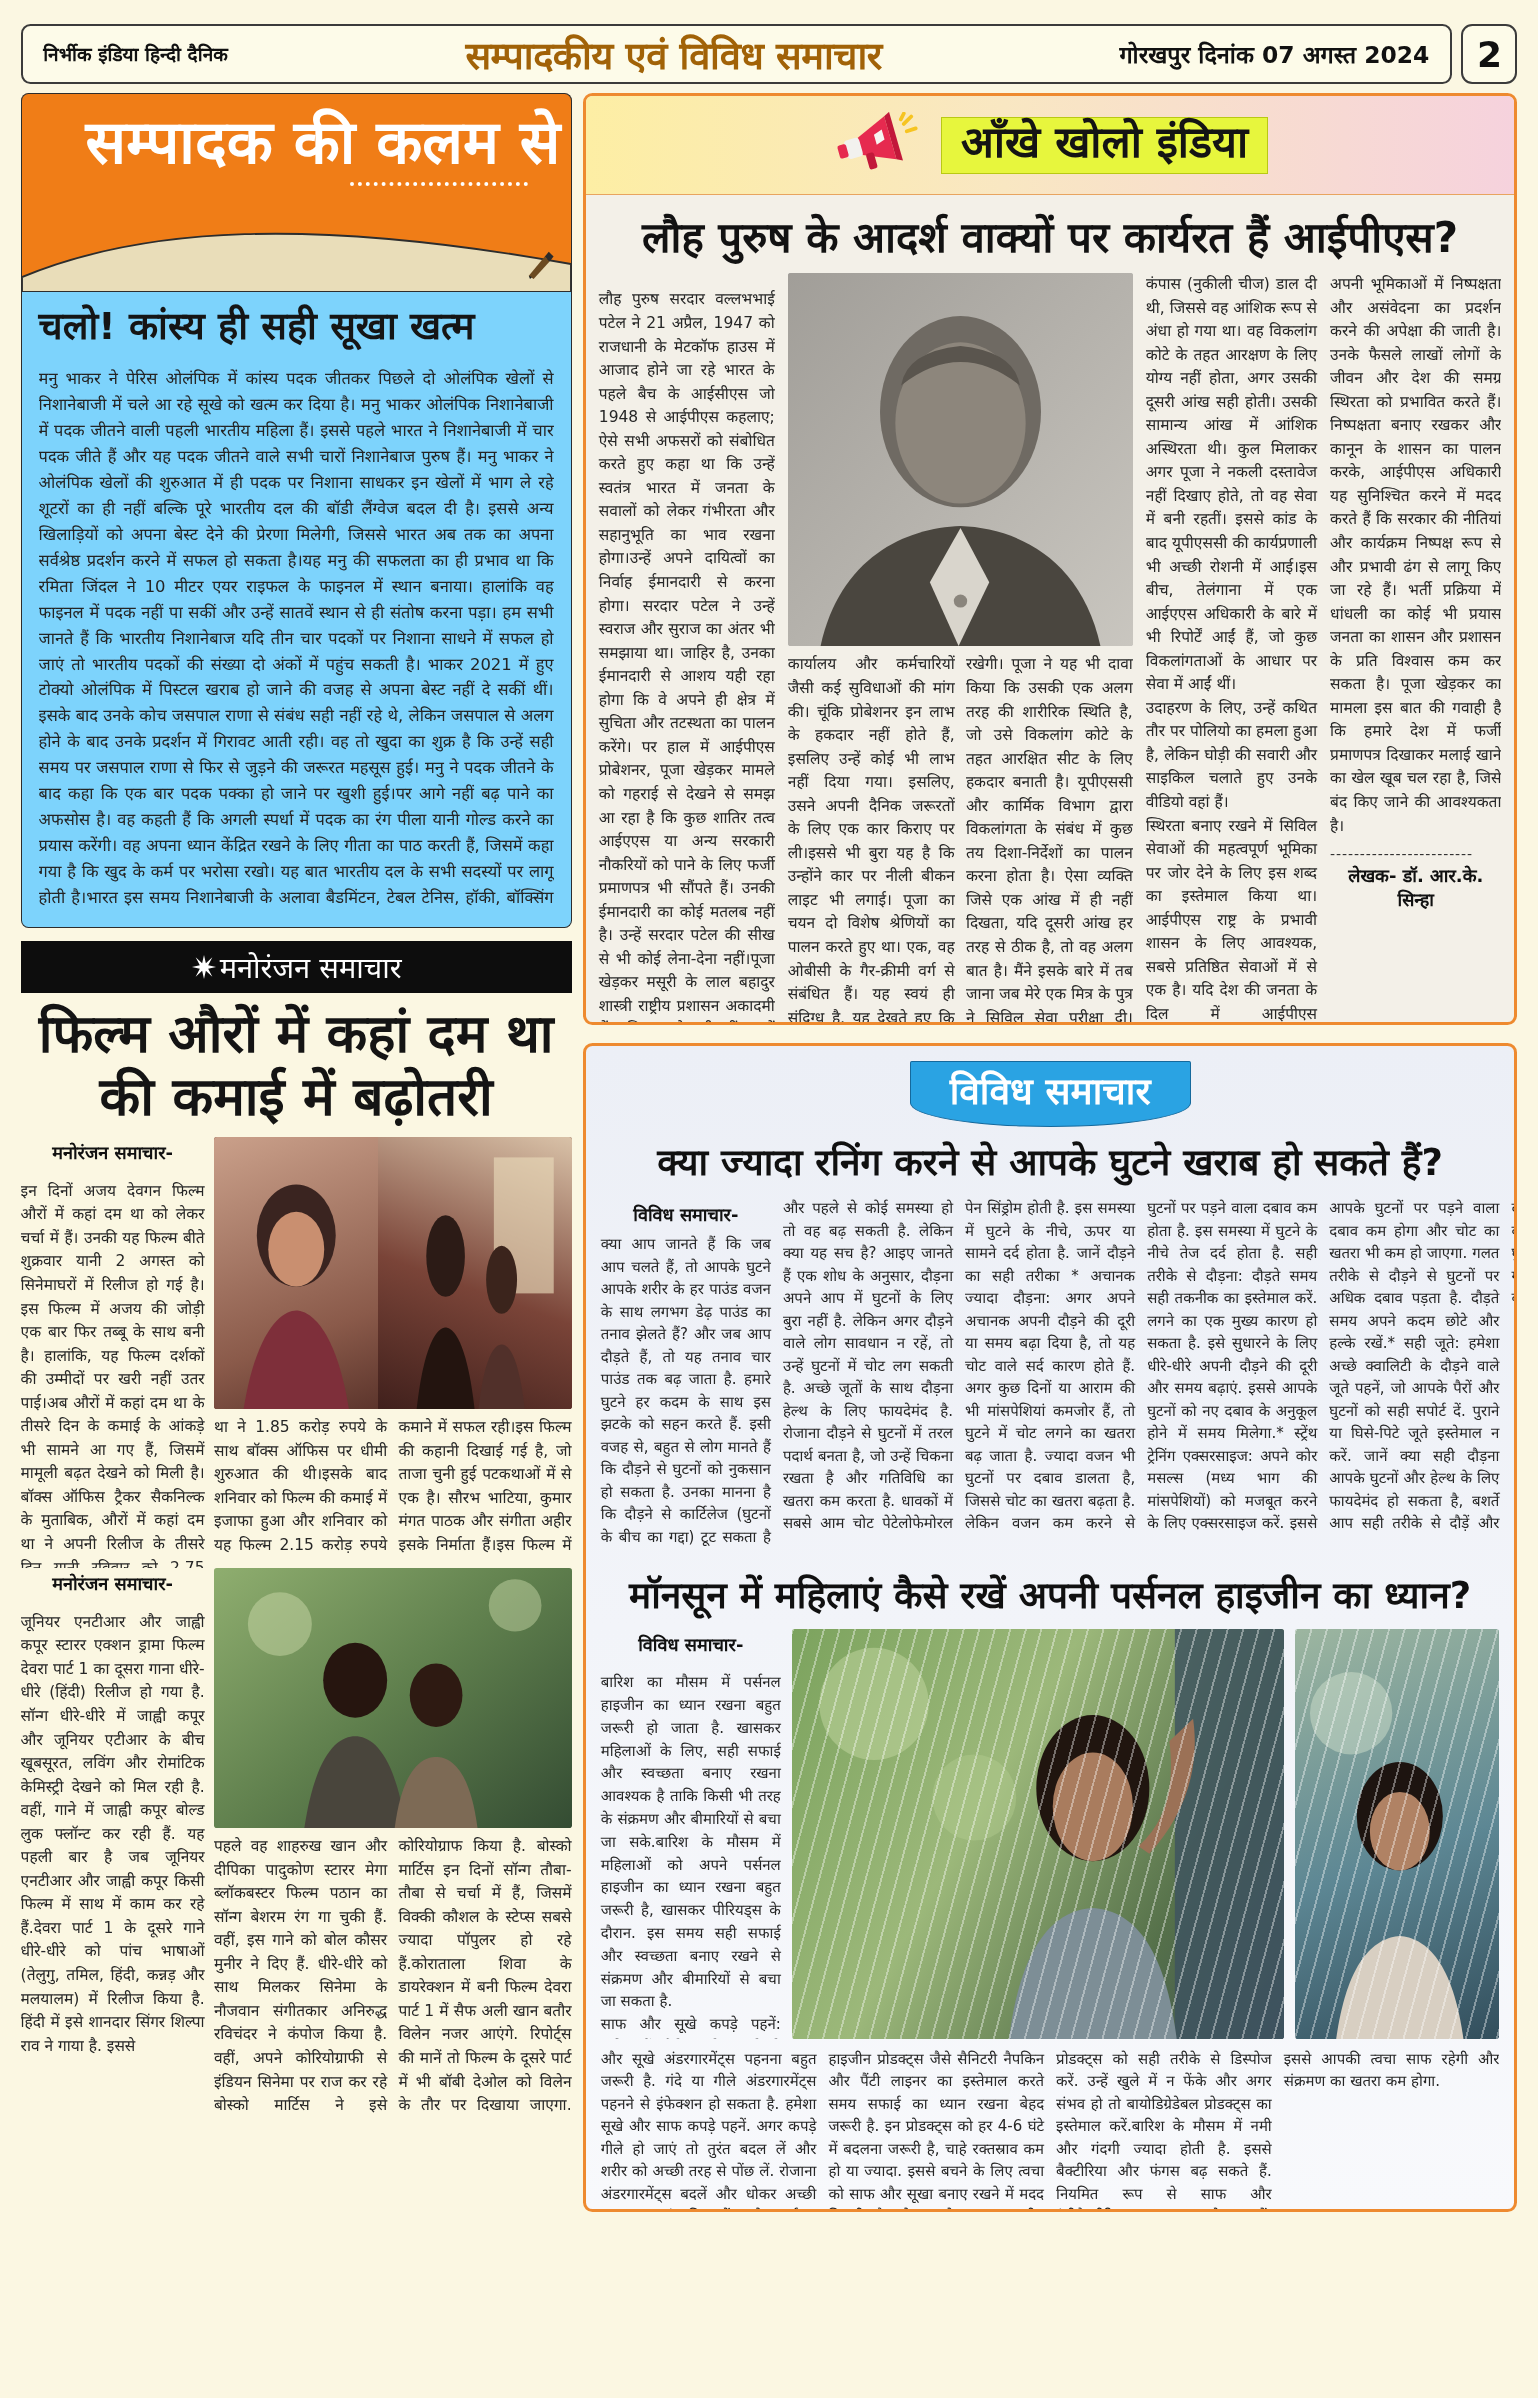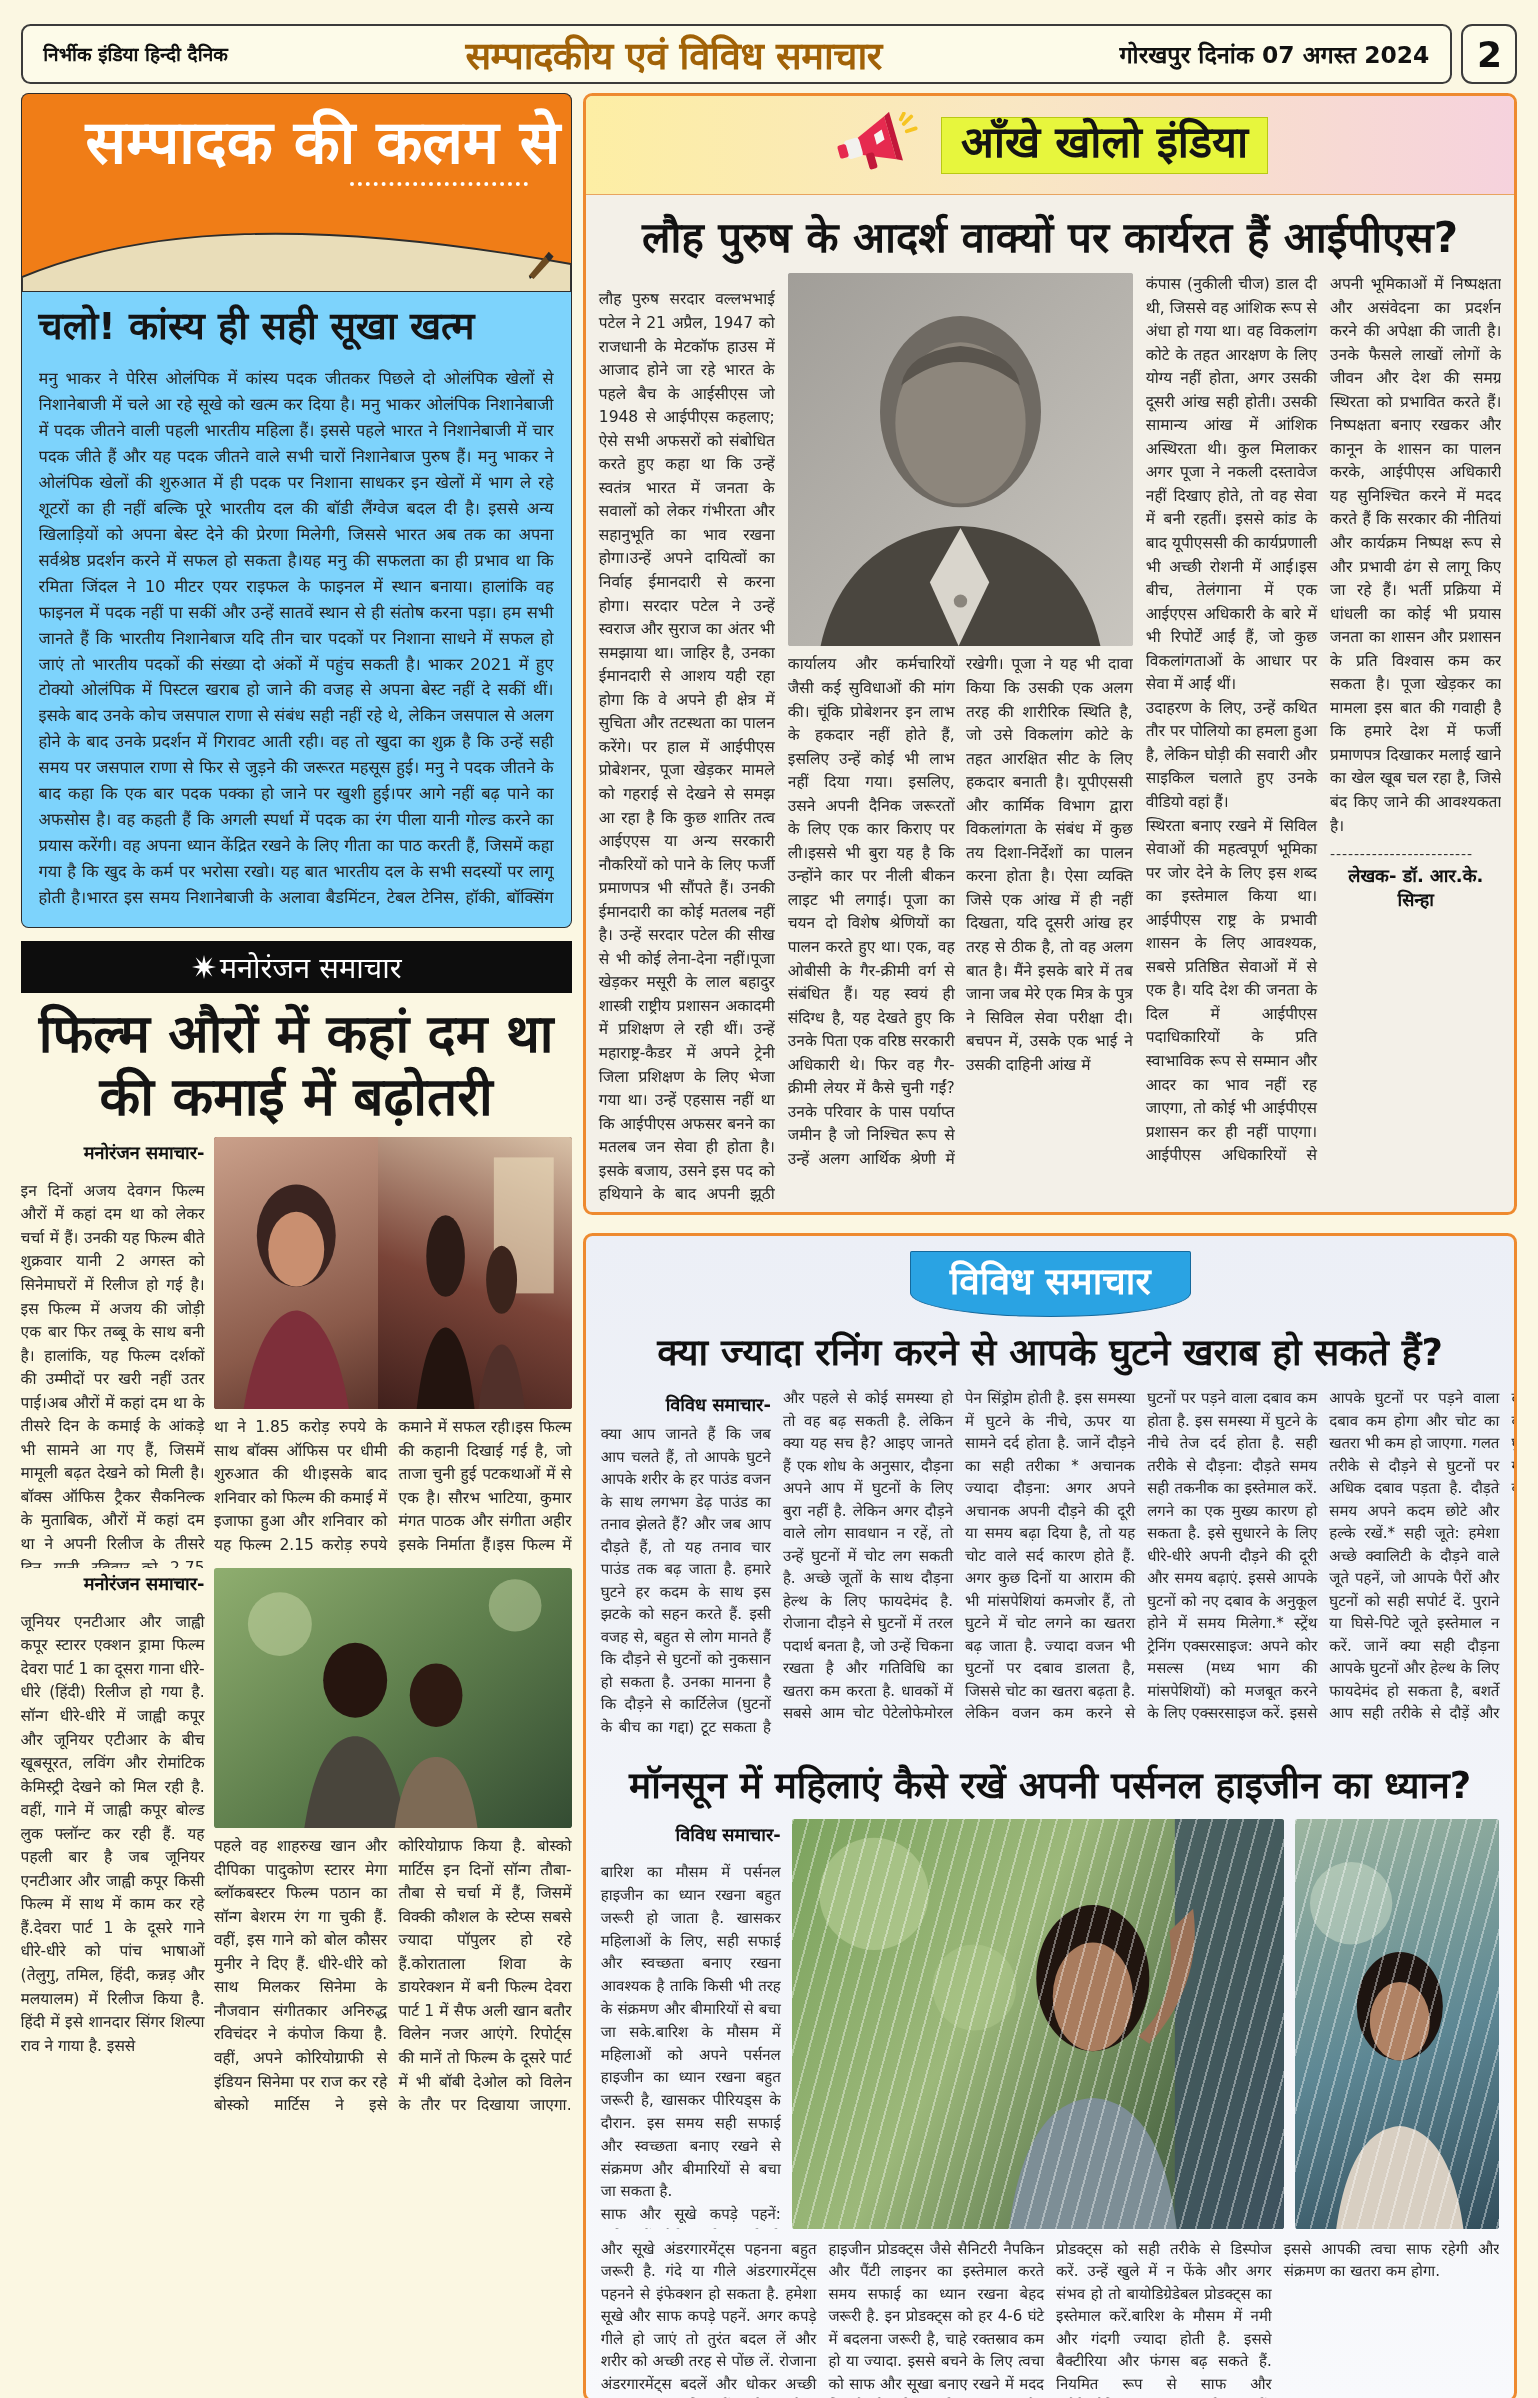--- a/index.html
+++ b/index.html
@@ -33,27 +33,27 @@
   .editor-article{background:#7dd3fc;border:1.9px solid #2d2d2d;border-top:none;border-radius:0 0 7.5px 7.5px;
         margin-top:-1.9px;padding:5.6px 17px 13px;height:637px;}
   .editor-article h2{margin:1.9px 0 9.4px;font-size:38px;font-weight:800;color:#151515;}
   .editor-body{font-size:16.4px;line-height:1.58;text-align:justify;color:#242424;height:543px;overflow:hidden;}
   
   .ent-banner{margin-top:13px;height:52px;background:#0d0d0d;color:#fff;display:flex;
         align-items:center;justify-content:center;gap:3px;font-size:29px;font-weight:400;}
   .big-head{font-size:53px;line-height:1.2;font-weight:900;color:#141414;text-align:center;margin:9.4px 0 7.5px;}
   .ent-article{display:flex;gap:9.4px;overflow:hidden;}
   .ent-article .ncol{width:184px;flex:none;}
-  .byline{font-weight:800;font-size:18px;text-align:right;margin:3.7px 0 5.6px;color:#111;}
+  .byline{font-weight:800;font-size:18px;text-align:center;margin:3.7px 0 5.6px;color:#111;}
   .bodytxt{font-size:15.5px;line-height:1.52;text-align:justify;color:#262626;}
   .ent-right{flex:1;min-width:0;}
   .photo{position:relative;width:100%;border-radius:2.8px;overflow:hidden;}
   .twocol{column-count:2;column-gap:11.2px;column-fill:auto;margin-top:7.5px;overflow:hidden;}
   
-  .patel-box{border:3.7px solid #ee8a2f;border-radius:9.4px;background:#f3f0e8;height:1122px;overflow:hidden;}
+  .patel-box{border:3.7px solid #ee8a2f;border-radius:9.4px;background:#f3f0e8;height:932px;overflow:hidden;}
   .patel-header{height:99px;background:linear-gradient(90deg,#fdeea4 0%,#f9e7c2 45%,#f6d2dd 100%);
         display:flex;align-items:center;justify-content:center;gap:19px;border-bottom:1.9px solid #e8a45f;}
   .eyes-badge{background:#e7f63d;border:1.9px solid #b9c914;padding:0 19px 5.6px;font-size:43px;
         font-weight:900;color:#141414;line-height:1.15;}
   .patel-head{font-size:42px;font-weight:900;text-align:center;color:#121212;margin:11.2px 9.4px 9.4px;}
   .patel-body{display:flex;gap:13px;padding:0 13px 11.2px;height:929px;overflow:hidden;}
   .pcol1{width:176px;flex:none;}
   .pmid{width:345px;flex:none;}
   .patel-photo{height:373px;background:linear-gradient(135deg,#a8a8a8,#cfcfcf);}
   .pmid .twocol{height:538px;}

